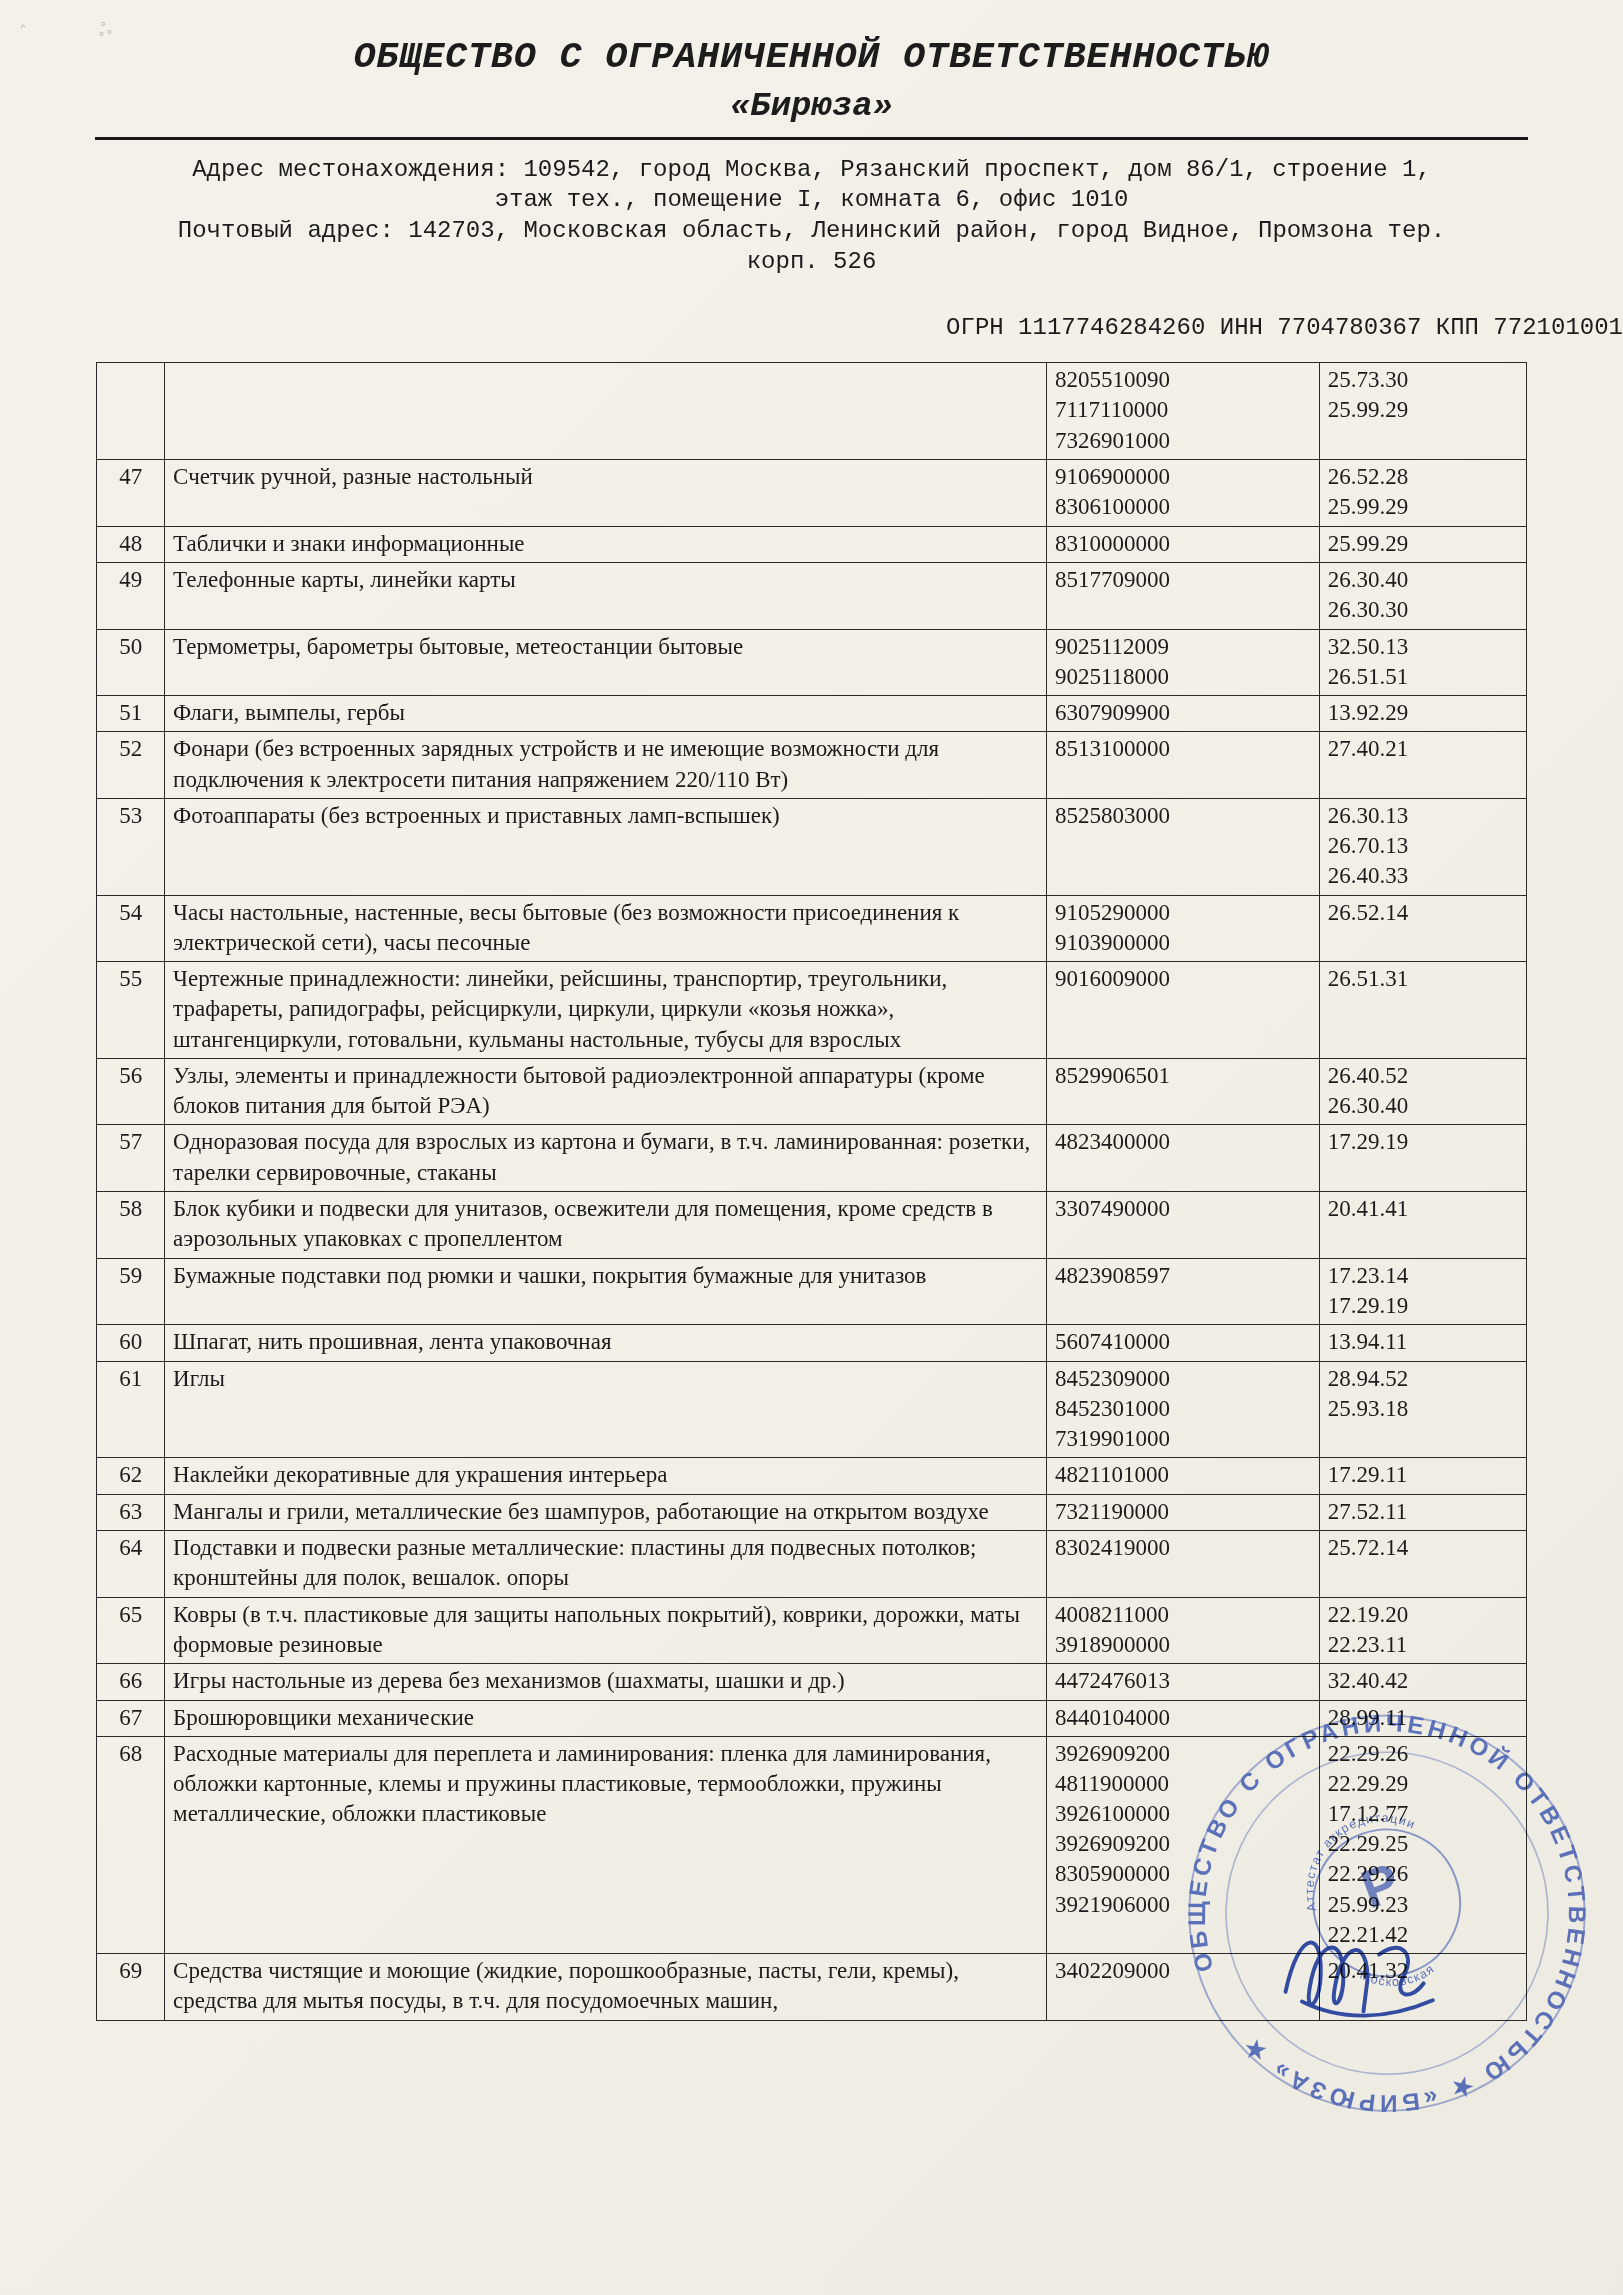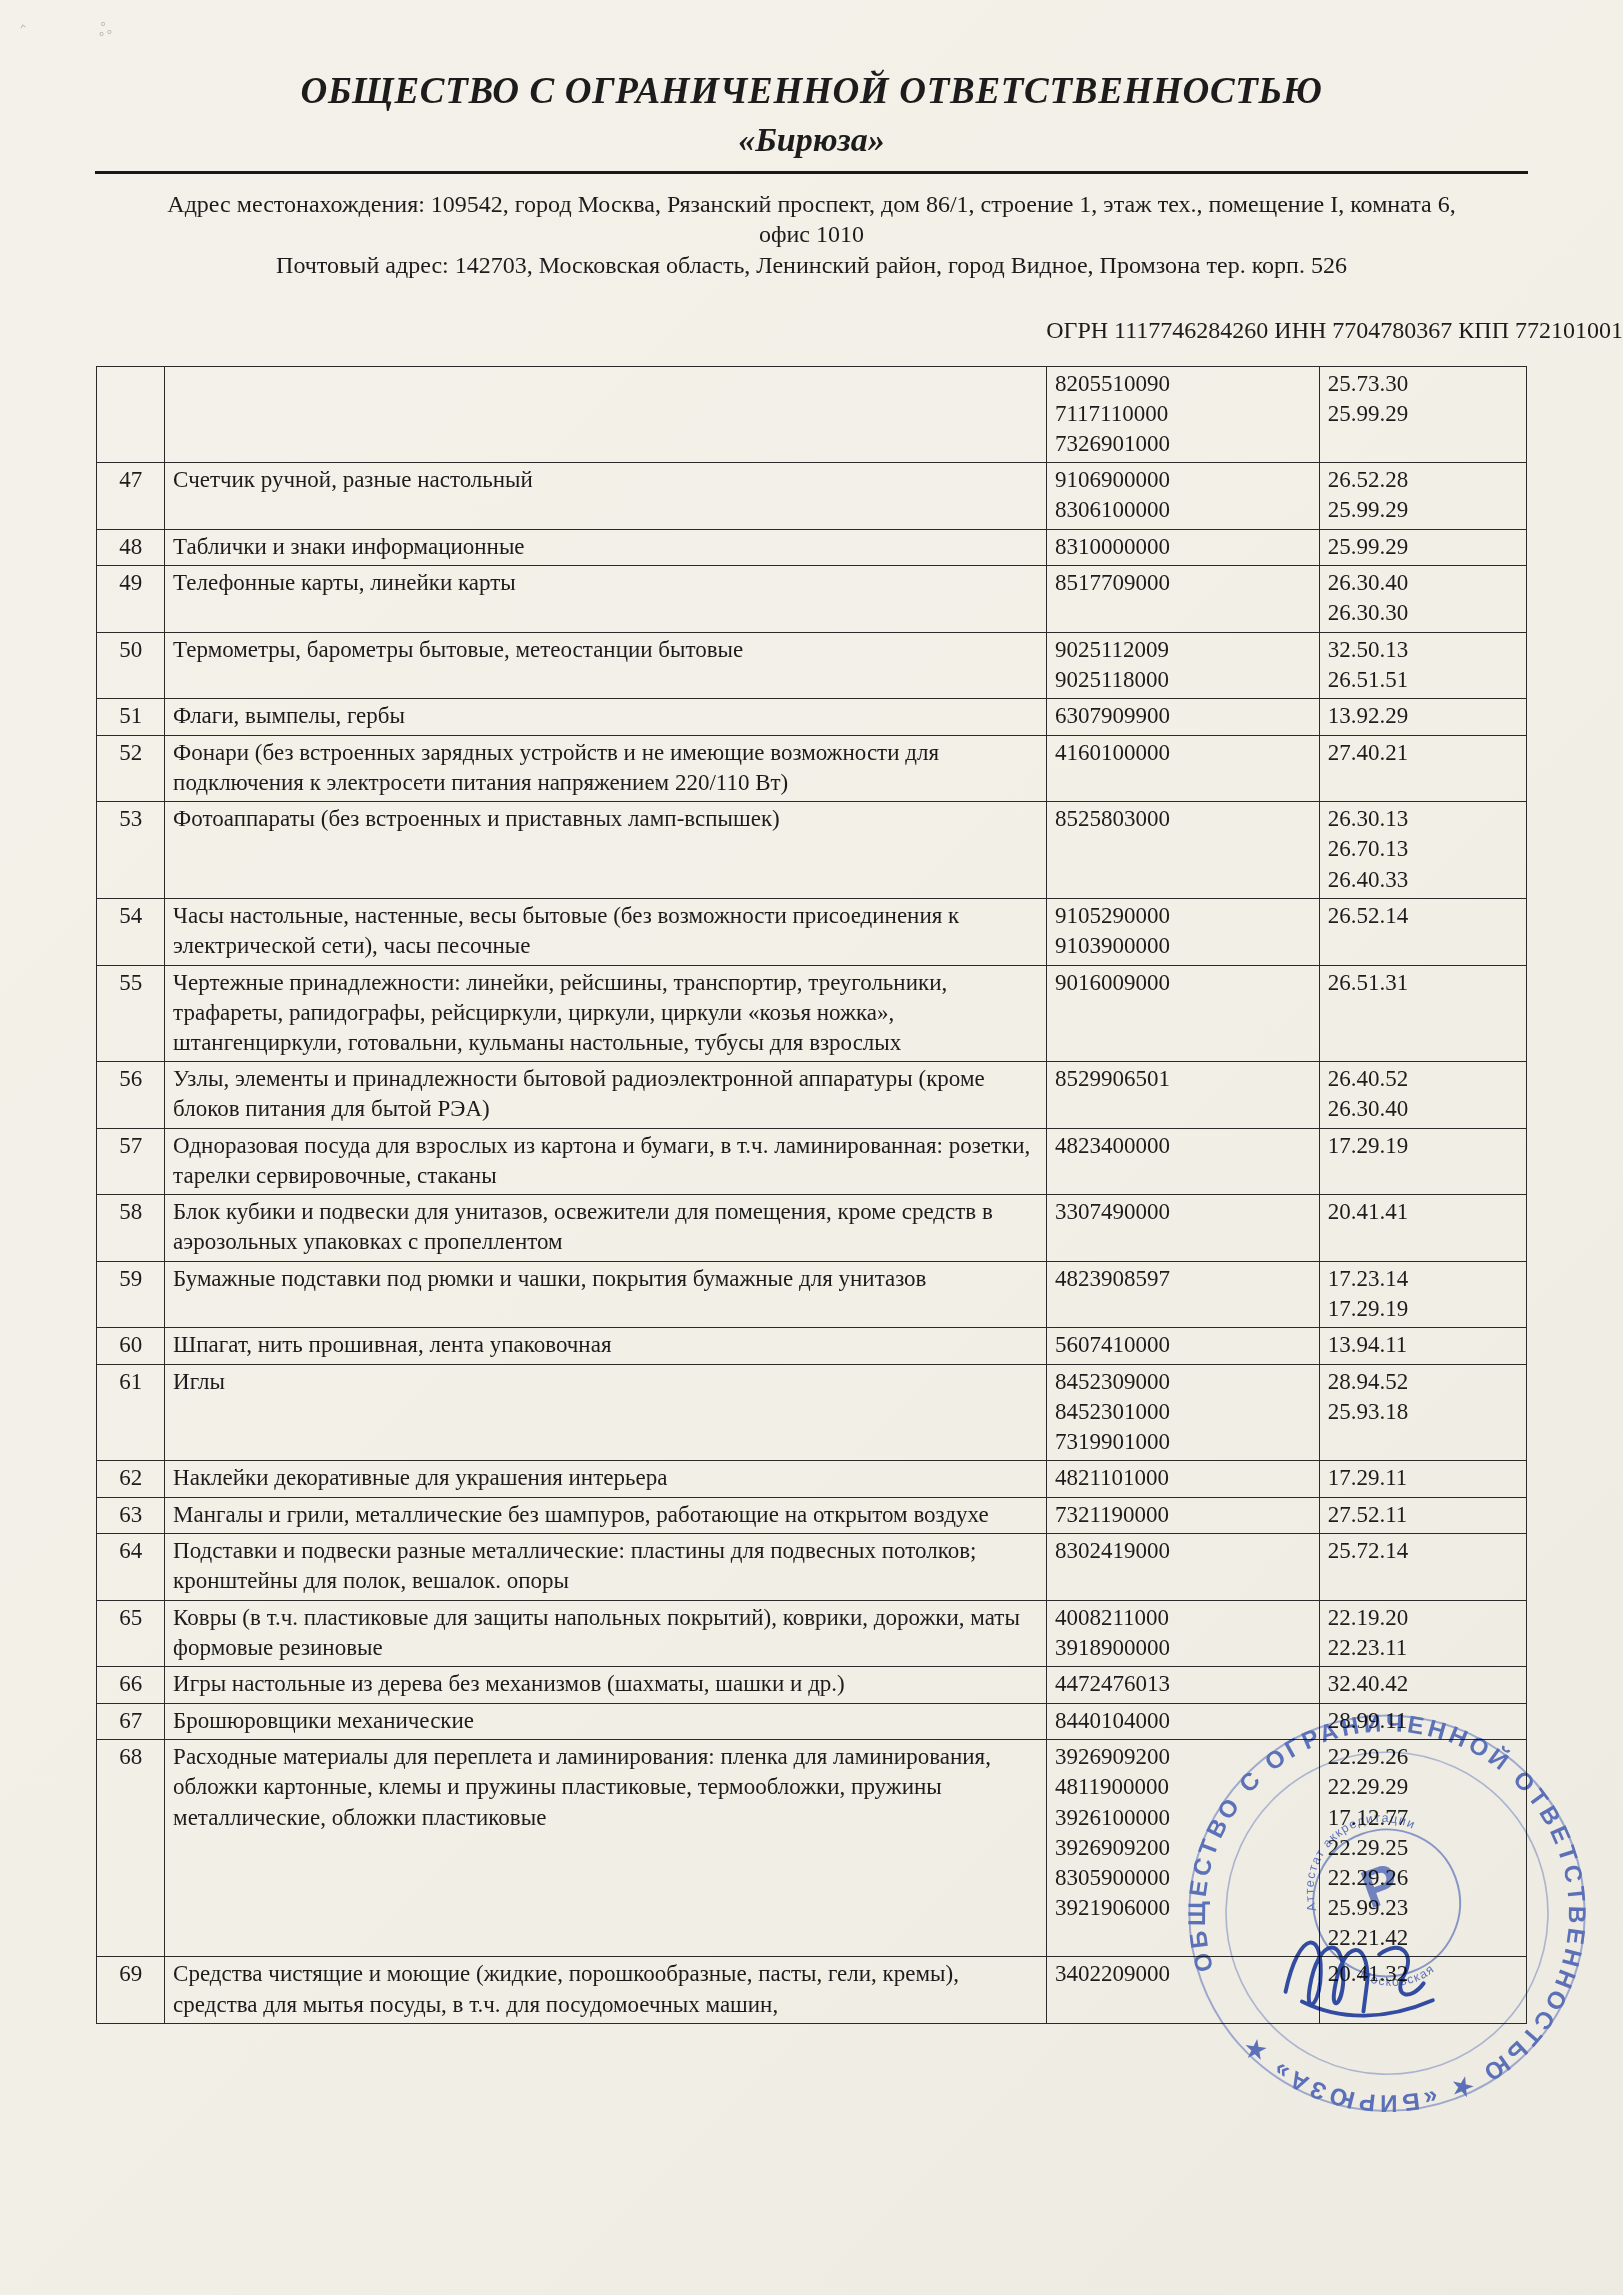--- a/index.html
+++ b/index.html
@@ -9,21 +9,21 @@
     font-family:"Liberation Serif","DejaVu Serif",serif;
     color:#1c1c1c;
     position:relative;
     overflow:hidden;
   }
   .page{
     position:absolute;inset:0;
     background:linear-gradient(135deg,#f4f1ea 0%,#f2efe7 55%,#edeae1 100%);
   }
   .speck{position:absolute;color:#8a8a84;opacity:.55;font-size:17px;transform:rotate(-15deg);}
-  .header{padding-top:69px;text-align:center;}
+  .header{padding-top:36px;text-align:center;font-family:Liberation Mono, monospace;}
   .org1{
     font-size:37px;font-weight:bold;font-style:italic;letter-spacing:0.7px;
   }
   .org2{
     font-size:34px;font-weight:bold;font-style:italic;margin-top:9.2px;
   }
   .rule{
     width:1433px;height:3.3px;background:#181818;margin:11.8px auto 14.4px auto;
   }
   .addr{
@@ -152,21 +152,21 @@
           </td>
     <td class="c-okpd">
             <div class="code-line">13.92.29</div>
           </td>
   </tr>
 
   <tr>
     <td class="c-num">52</td>
     <td class="c-desc">Фонари (без встроенных зарядных устройств и не имеющие возможности для подключения к электросети питания напряжением 220/110 Вт)</td>
     <td class="c-code">
-            <div class="code-line">4160100000</div>
+            <div class="code-line">8513100000</div>
           </td>
     <td class="c-okpd">
             <div class="code-line">27.40.21</div>
           </td>
   </tr>
 
   <tr>
     <td class="c-num">53</td>
     <td class="c-desc">Фотоаппараты (без встроенных и приставных ламп-вспышек)</td>
     <td class="c-code">

